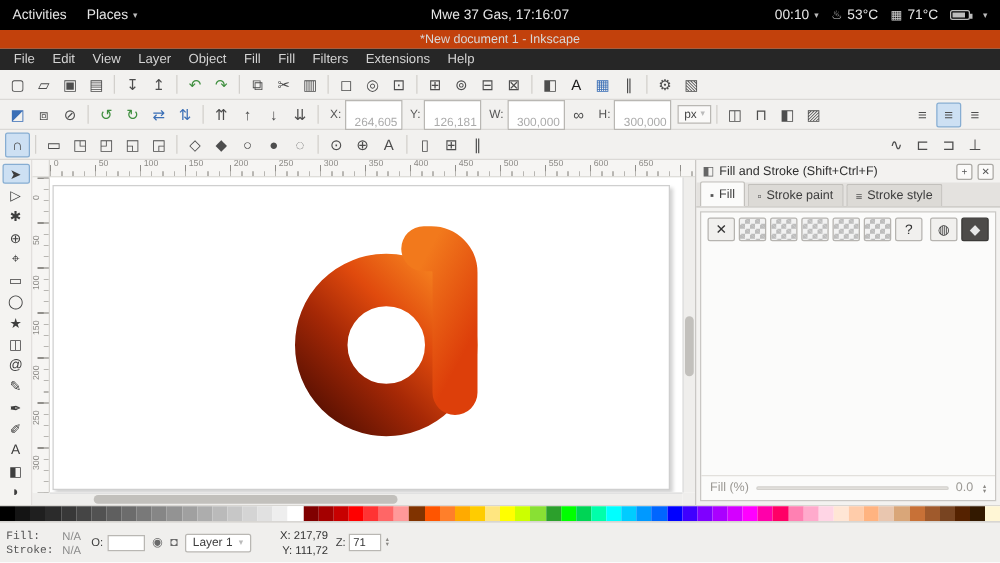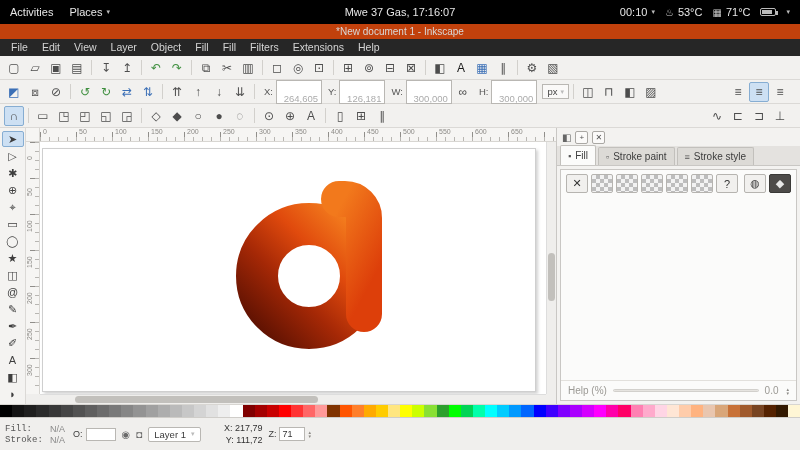--- a/index.html
+++ b/index.html
@@ -529,20 +529,21 @@
         <div class="hscroll">
           <div class="hthumb"></div>
         </div>
         <div class="scroll-corner"></div>
       </div>
     </div>
 
     <div class="dock">
       <div class="dock-header">
         <span class="dock-ico">◧</span>
+        <span class="dock-title">Fill and Stroke (Shift+Ctrl+F)</span>
         <span class="dock-hbtn">+</span>
         <span class="dock-hbtn">✕</span>
       </div>
       <div class="dock-tabs" id="dock-tabs">
           <span class="dock-tab active">
             <span class="t-ico">▪</span>
             <span>Fill</span>
           </span>
           <span class="dock-tab">
             <span class="t-ico">▫</span>
@@ -583,21 +584,21 @@
               <span class="paint-btn">
                 <span class="glyph">◍</span>
               </span>
               <span class="paint-btn pressed">
                 <span class="glyph">◆</span>
               </span>
             </span>
         </div>
         <div class="dock-spacer"></div>
         <div class="blur-row">
-          <span>Help (%)</span>
+          <span>Fill (%)</span>
           <span class="blur-groove"></span>
           <span class="blur-val">0.0</span>
           <span class="spin-col">
             <span>▴</span>
             <span>▾</span>
           </span>
         </div>
       </div>
     </div>
   </div>

